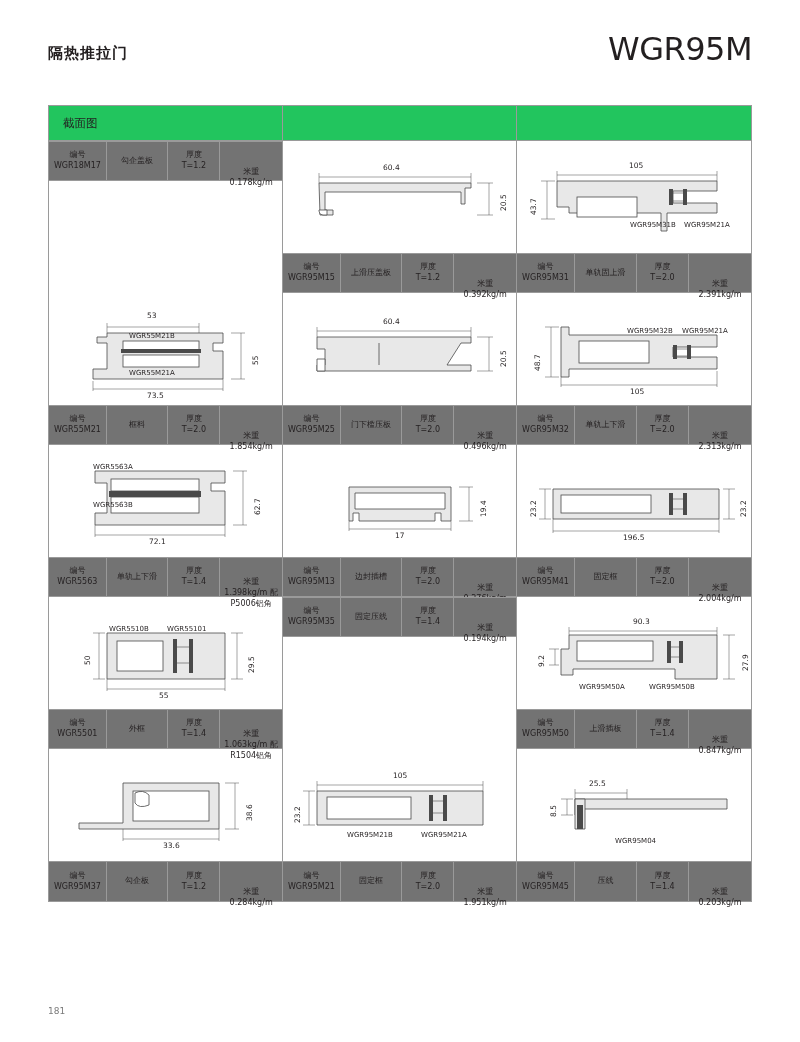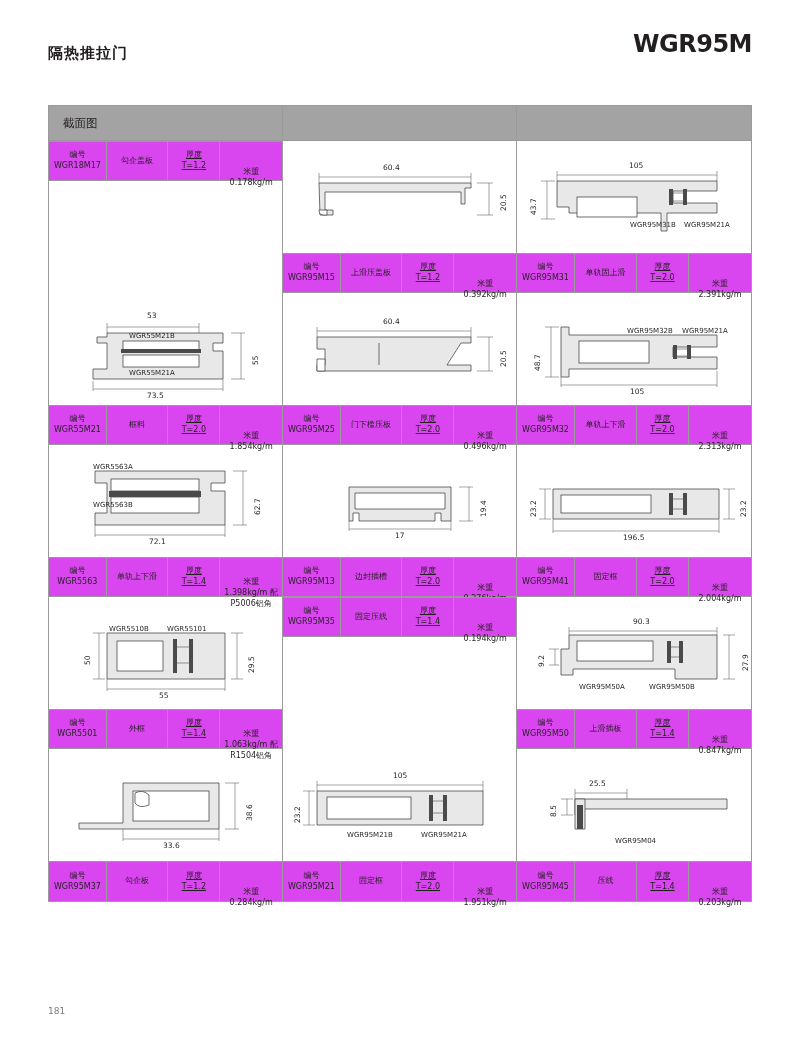--- a/index.html
+++ b/index.html
@@ -20,36 +20,36 @@
   .header{
     position:absolute;left:0;top:44px;width:800px;height:46px;
   }
   .header-title{
     position:absolute;left:48px;top:0;
     font-size:15px;font-weight:bold;letter-spacing:1px;
     color:#231f20;
   }
   .header-code{
     position:absolute;right:48px;top:-14px;
-    font-size:24px;font-weight:bold;letter-spacing:-0.5px;
+    font-size:32px;font-weight:normal;letter-spacing:-0.5px;
     color:#231f20;
     font-family:"DejaVu Sans","Liberation Sans",sans-serif;
   }
   
   .table{
     position:absolute;left:48px;top:105px;
     width:704px;
     border:1px solid #9a9a9a;
     box-sizing:border-box;
   }
   .band{
     display:flex;
     height:34px;
     border-bottom:1px solid #9a9a9a;
-    background:#a3a3a3;
+    background:#22c55e;
   }
   .band-cell{
     box-sizing:border-box;
     display:flex;align-items:center;
     padding-left:14px;
     font-size:11.5px;
     color:#231f20;
   }
   .band-cell.c1{width:234px;border-right:1px solid #9a9a9a;}
   .band-cell.c2{width:234px;border-right:1px solid #9a9a9a;}
@@ -70,38 +70,38 @@
     position:relative;
     height:112px;
     box-sizing:border-box;
     overflow:hidden;
   }
   .spec{
     display:flex;
     height:40px;
     border-top:1px solid #9a9a9a;
     border-bottom:1px solid #9a9a9a;
-    background:#d946ef;
+    background:#737373;
     box-sizing:border-box;
   }
   .row:last-child .spec{border-bottom:none;}
   .spec .sc{
     box-sizing:border-box;
     border-right:1px solid #9a9a9a;
     display:flex;flex-direction:column;
     align-items:center;justify-content:center;
     font-size:8px;line-height:1.35;
     color:#231f20;
     text-align:center;
     padding:0 2px;
   }
   .spec .sc:last-child{border-right:none;margin-top:33px;}
   .sc.w1{width:58px;}
   .sc.w2{width:62px;}
-  .sc.w3{width:52px;text-decoration:underline;}
+  .sc.w3{width:52px;}
   .sc.w4{width:62px;}
 
   
   .lbl{
     position:absolute;
     font-size:7.5px;
     color:#231f20;
     white-space:nowrap;
     font-family:"DejaVu Sans","Liberation Sans",sans-serif;
   }

